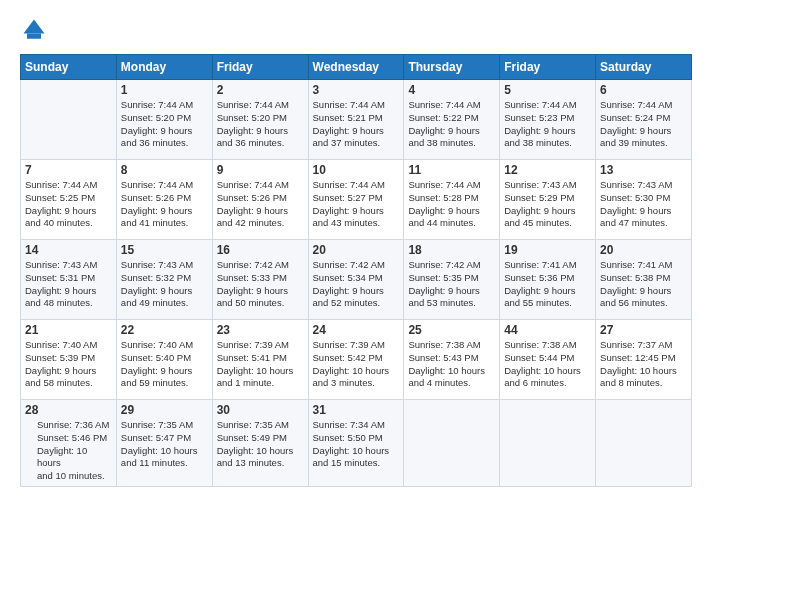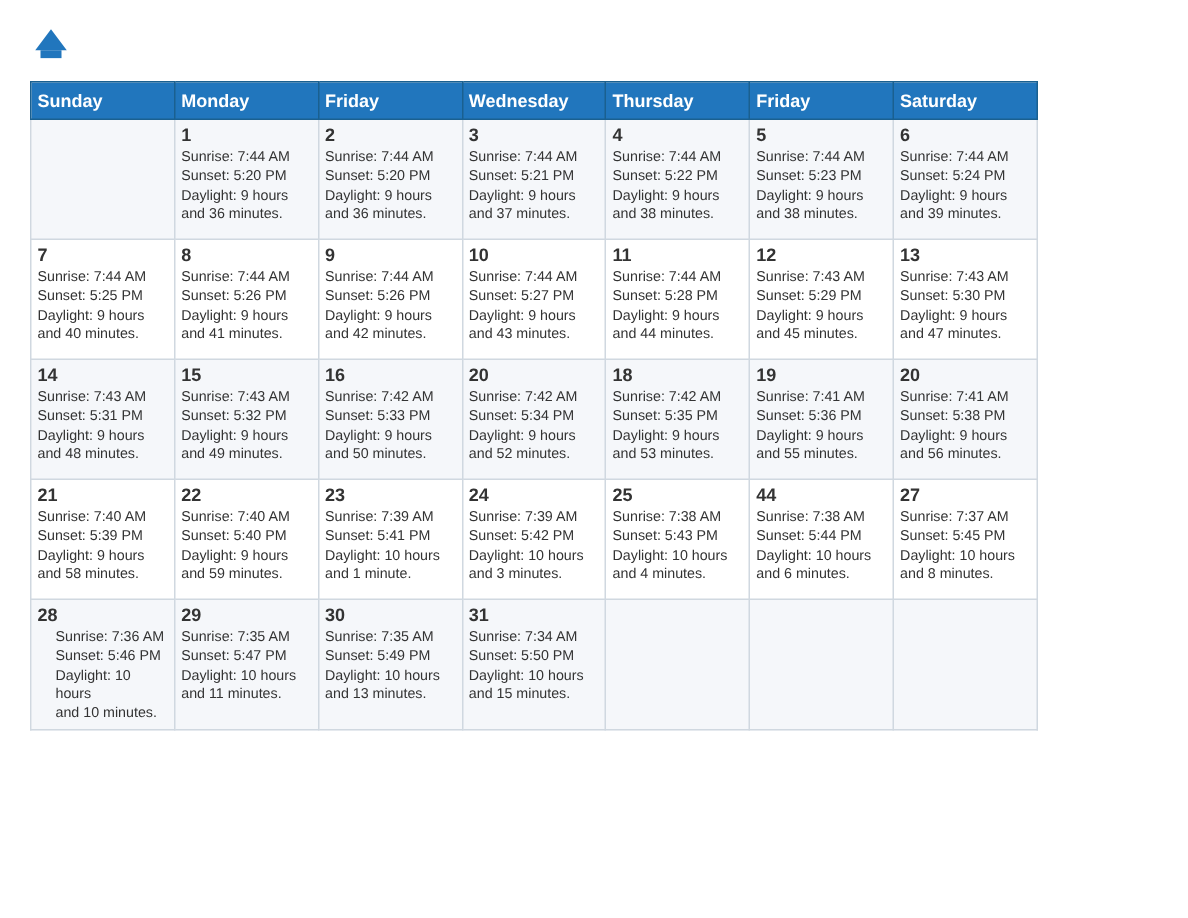--- a/index.html
+++ b/index.html
@@ -320,21 +320,21 @@
           <td>
             <span class="day-number">44</span>
             <div class="day-info" style="white-space: pre-line;">Sunrise: 7:38 AM
 Sunset: 5:44 PM
 Daylight: 10 hours
 and 6 minutes.</div>
           </td>
           <td>
             <span class="day-number">27</span>
             <div class="day-info" style="white-space: pre-line;">Sunrise: 7:37 AM
-Sunset: 5:45 PM
+Sunset: 12:45 PM
 Daylight: 10 hours
 and 8 minutes.</div>
           </td>
         </tr>
         <tr>
           <td>
             <span class="day-number">28</span>
             <div class="day-info" style="white-space: pre-line; margin-left: 12px;">Sunrise: 7:36 AM
 Sunset: 5:46 PM
 Daylight: 10 hours

